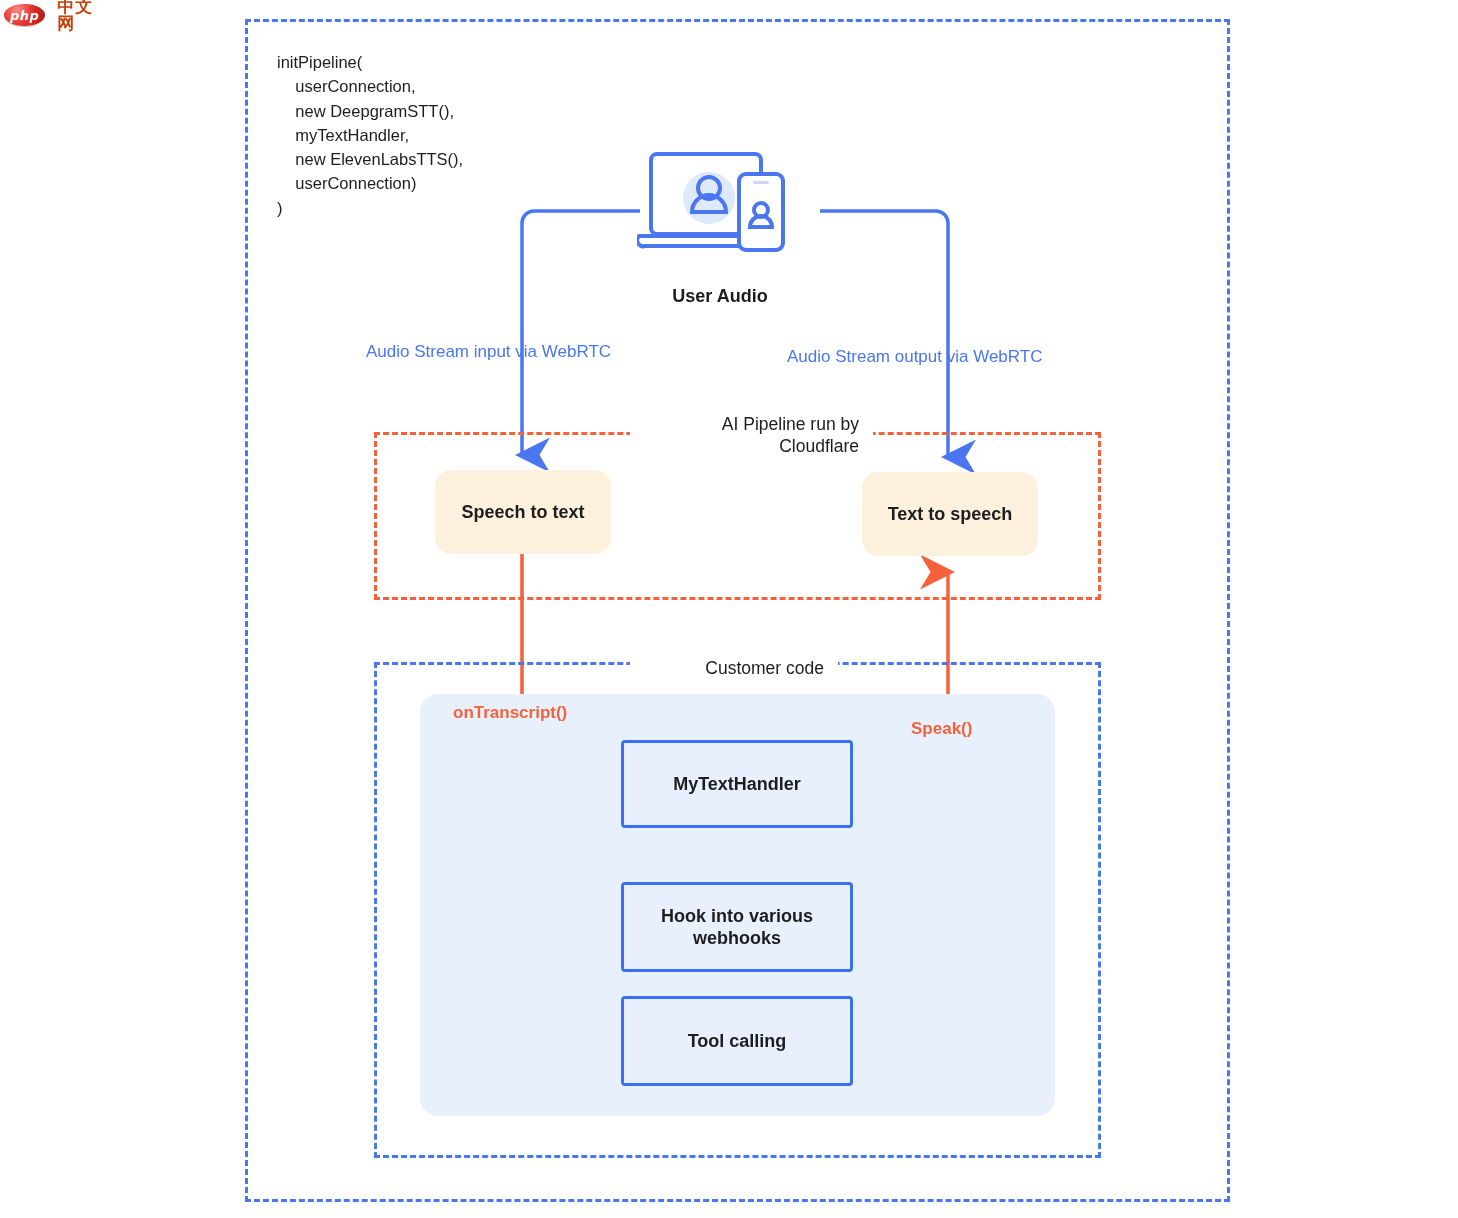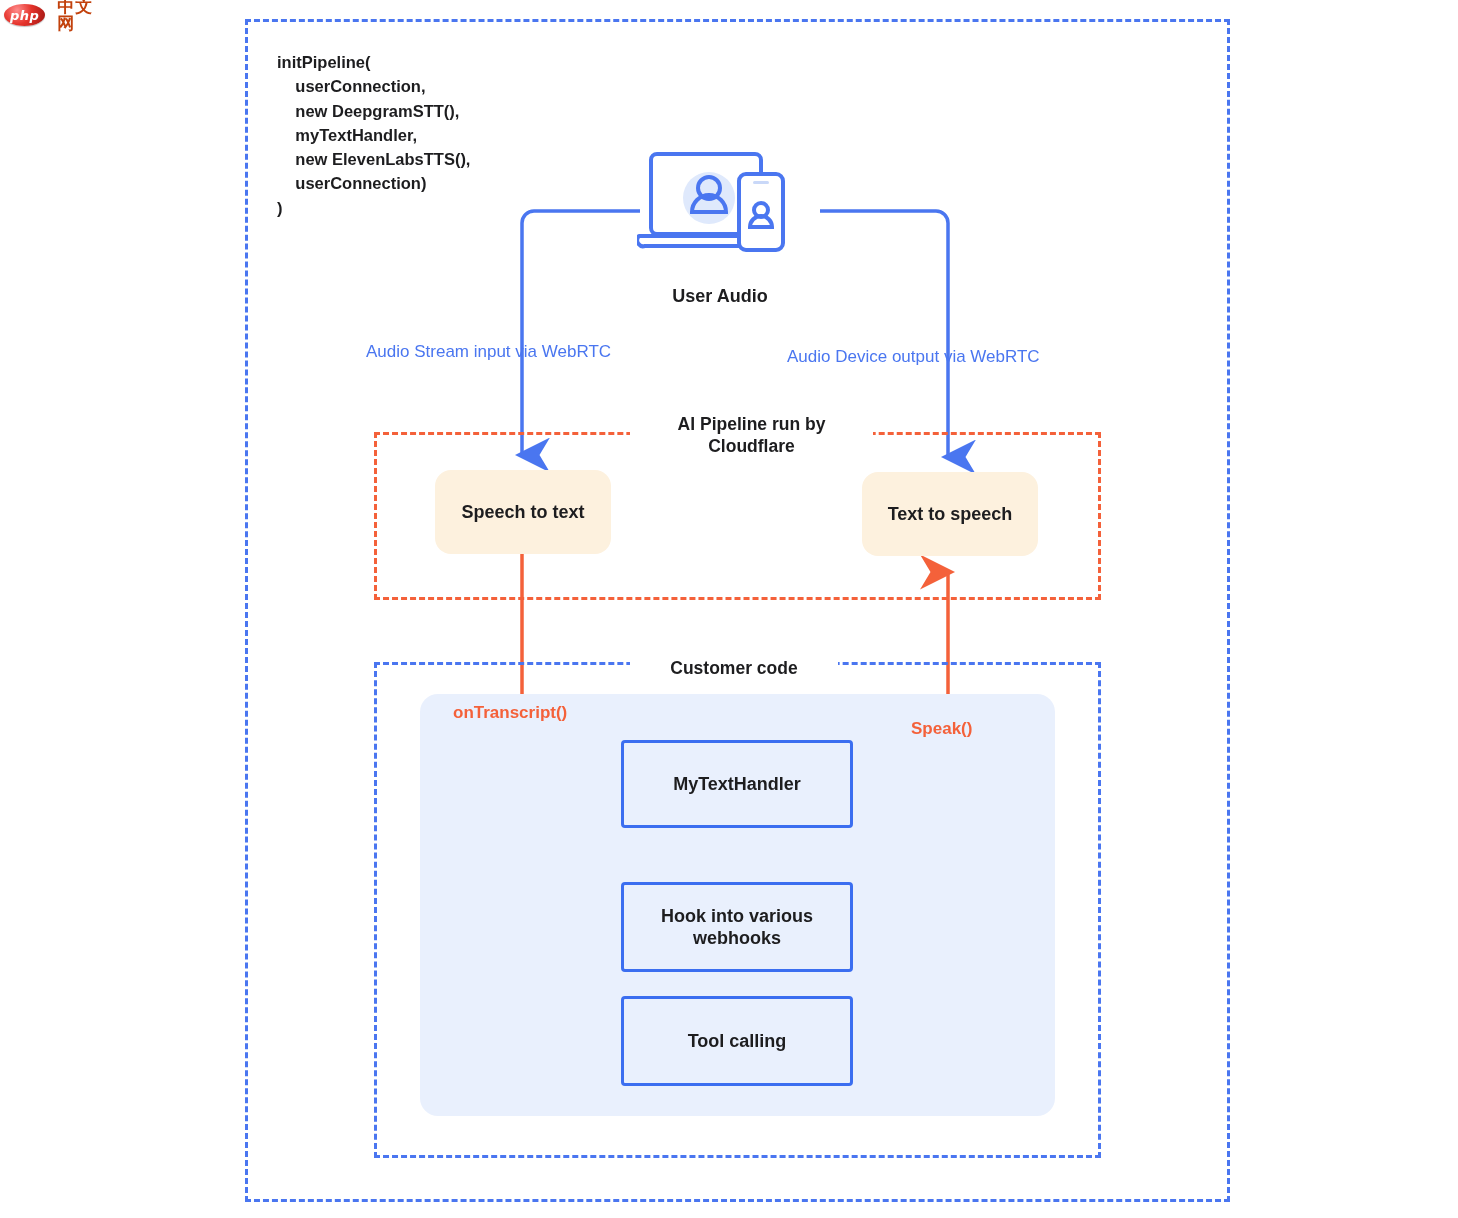--- a/index.html
+++ b/index.html
@@ -34,30 +34,30 @@
   .pipeline-box{
     left:374px;top:432px;width:727px;height:168px;
     border:3px dashed #f4613a;box-sizing:border-box;
   }
   .customer-box{
     left:374px;top:662px;width:727px;height:496px;
     border:3px dashed #4a76f0;box-sizing:border-box;
   }
   .box-title{
     background:#ffffff;padding:0 14px;
-    font-size:17.5px;font-weight:bold;color:#1d1d1f;
-    text-align:center;line-height:1.25;white-space:pre-line;
+    font-size:17.5px;font-weight:normal;color:#1d1d1f;
+    text-align:right;line-height:1.25;white-space:pre-line;
   }
   .pipeline-title{left:630px;top:414px;width:215px;}
   .customer-title{left:630px;top:658px;width:180px;}
 
   
   .code{
     left:277px;top:50px;width:330px;
-    font-size:16.5px;font-weight:bold;color:#1d1d1f;
+    font-size:16.5px;font-weight:normal;color:#1d1d1f;
     line-height:1.47;white-space:pre;
   }
 
   
   .device{left:637px;top:150px;width:168px;height:125px;}
   .device-label{
     left:620px;top:286px;width:200px;text-align:center;
     font-size:18px;font-weight:bold;color:#1d1d1f;
   }
 
@@ -160,21 +160,21 @@
     <path d="M820 211 H936 a12 12 0 0 1 12 12 V457" fill="none" stroke="#4a76f0" stroke-width="3.5" marker-end="url(#blueArrow)"></path>
 
     <path d="M522 554 V772 a12 12 0 0 0 12 12 H606" fill="none" stroke="#f4613a" stroke-width="3.5" marker-end="url(#orangeArrowR)"></path>
 
     <path d="M853 784 H936 a12 12 0 0 0 12 -12 V572" fill="none" stroke="#f4613a" stroke-width="3.5" marker-end="url(#orangeArrowUp)"></path>
 
     <path d="M737 828 V868" fill="none" stroke="#222222" stroke-width="3" marker-end="url(#darkArrow)"></path>
   </svg>
 
   <div class="abs stream-label stream-in">Audio Stream input via WebRTC</div>
-  <div class="abs stream-label stream-out">Audio Device output via WebRTC</div>
+  <div class="abs stream-label stream-out">Audio Stream output via WebRTC</div>
 
   <div class="abs pipeline-box"></div>
   <div class="abs box-title pipeline-title">AI Pipeline run by
 Cloudflare</div>
 
   <div class="abs cream-node tts">Text to speech</div>
   <div class="abs cream-node stt">Speech to text</div>
 
   <div class="abs customer-box"></div>
   <div class="abs code-panel"></div>

